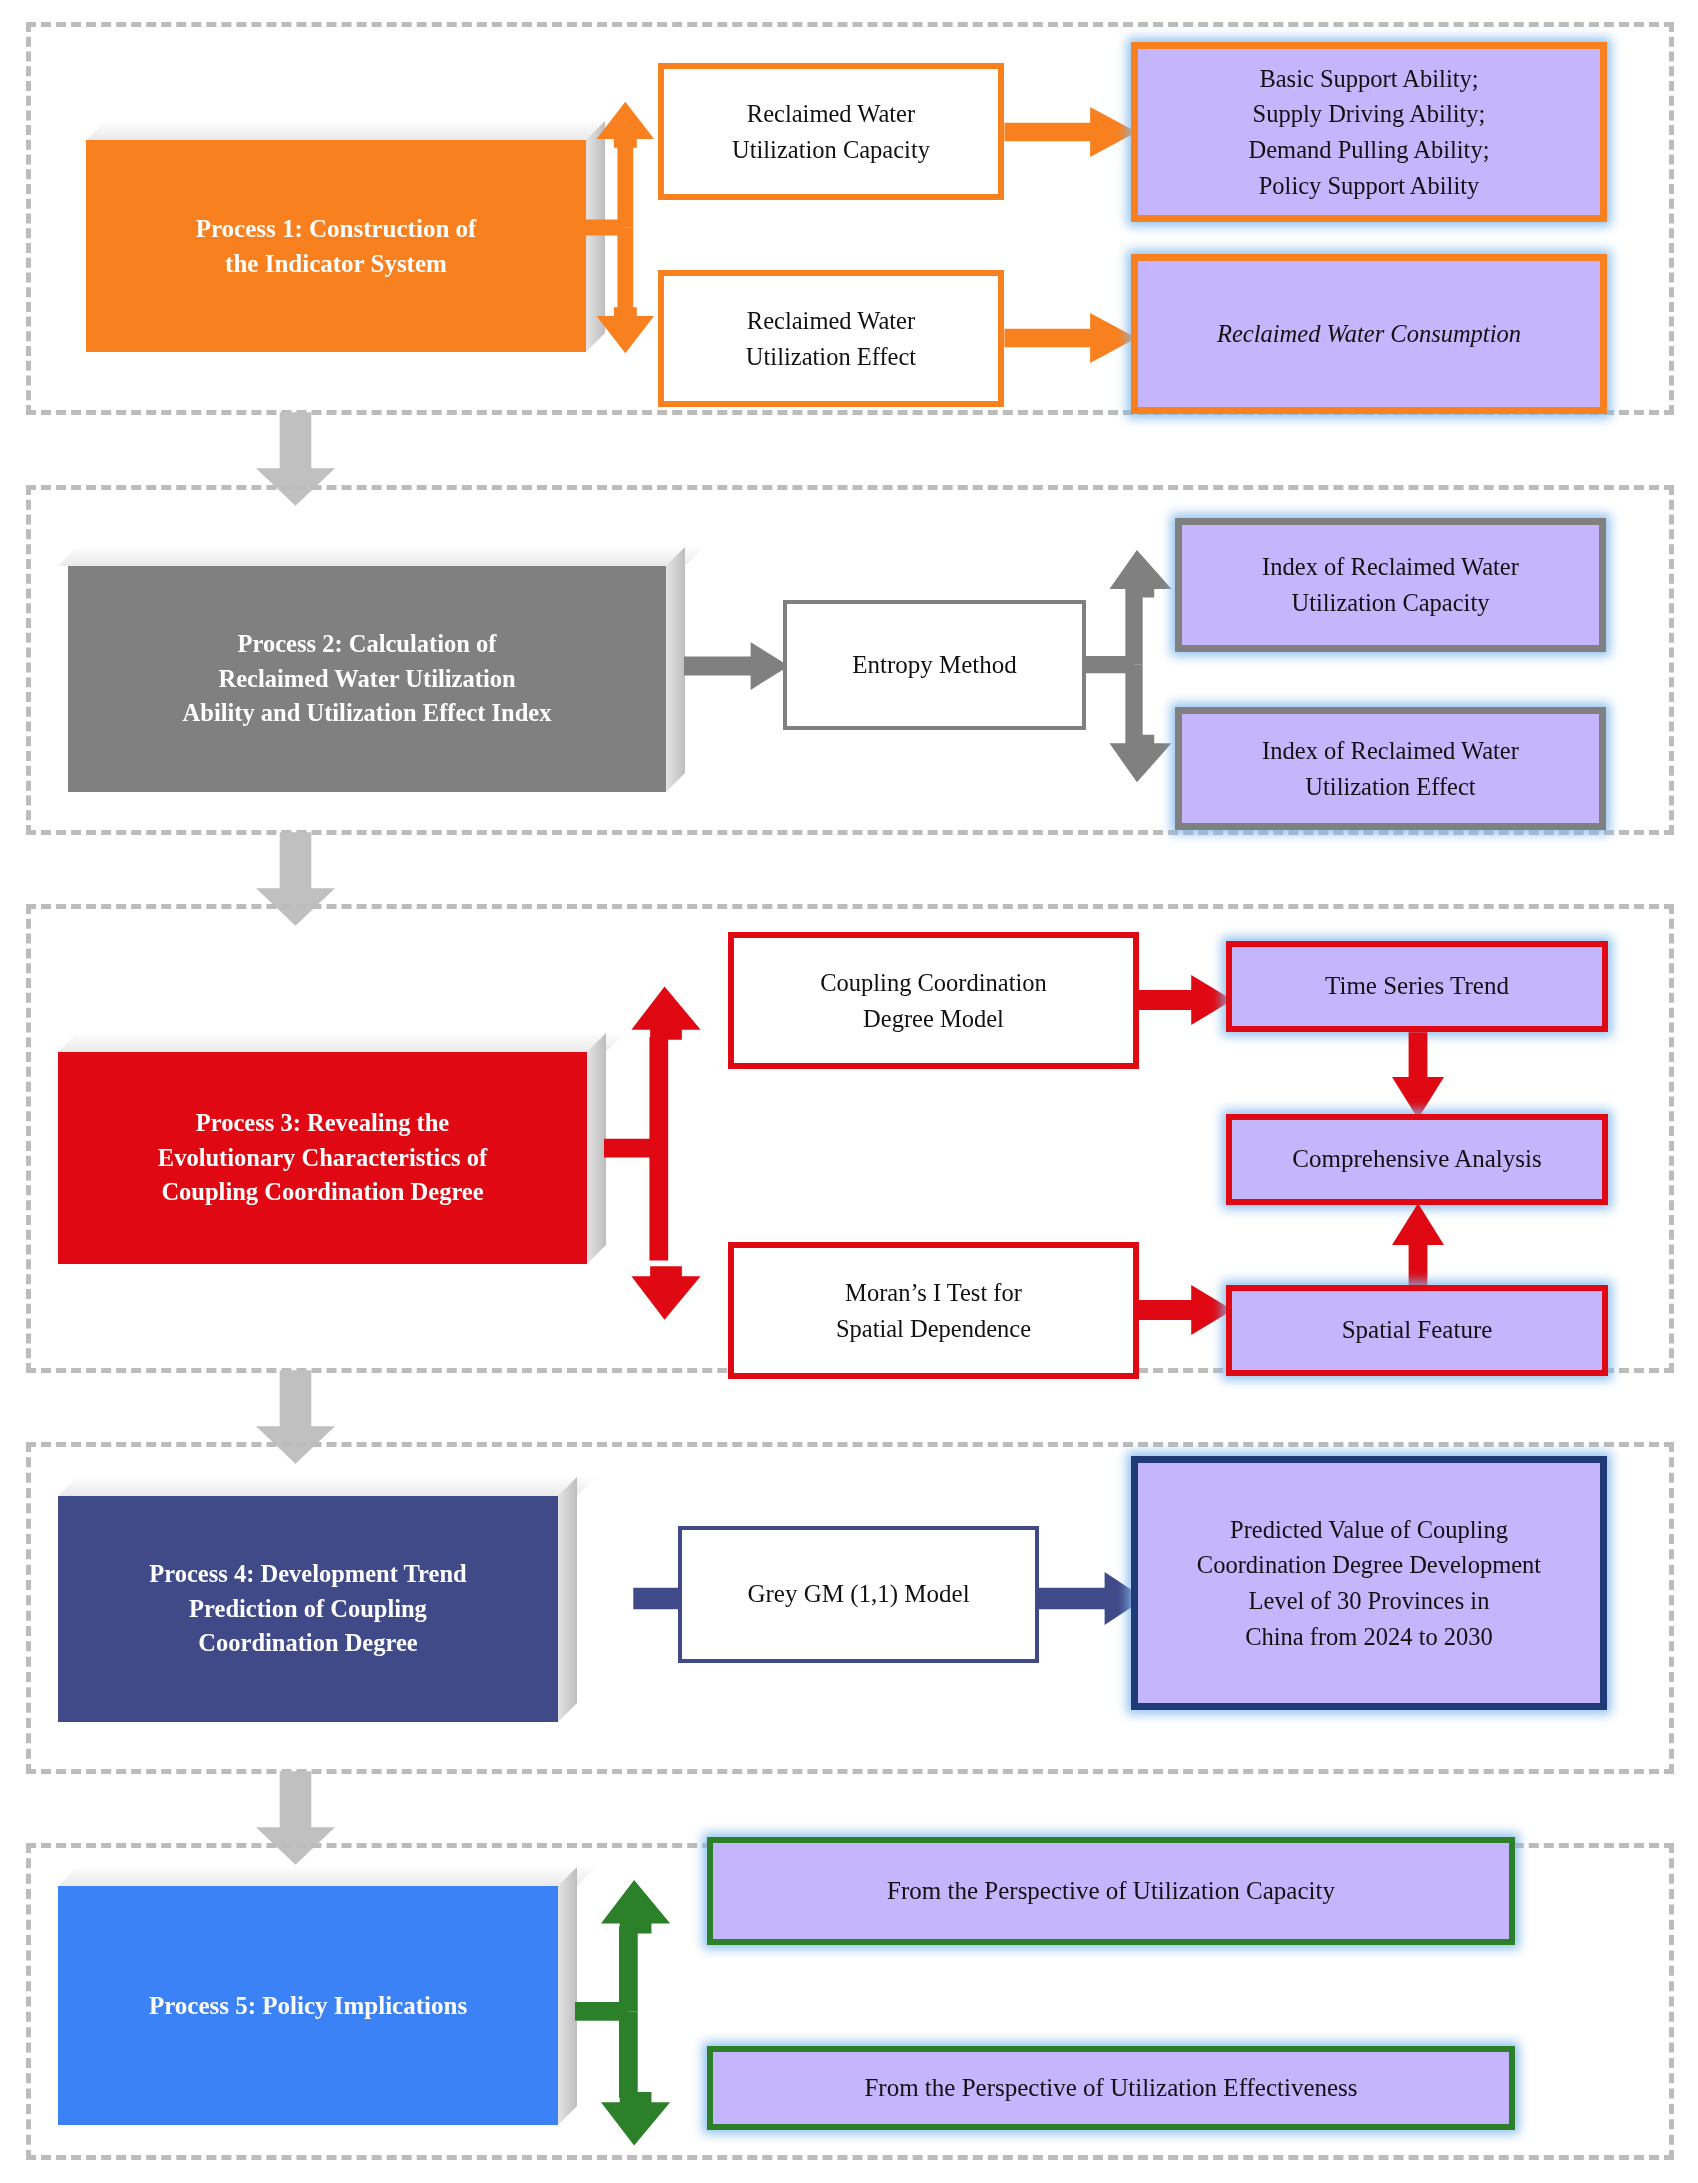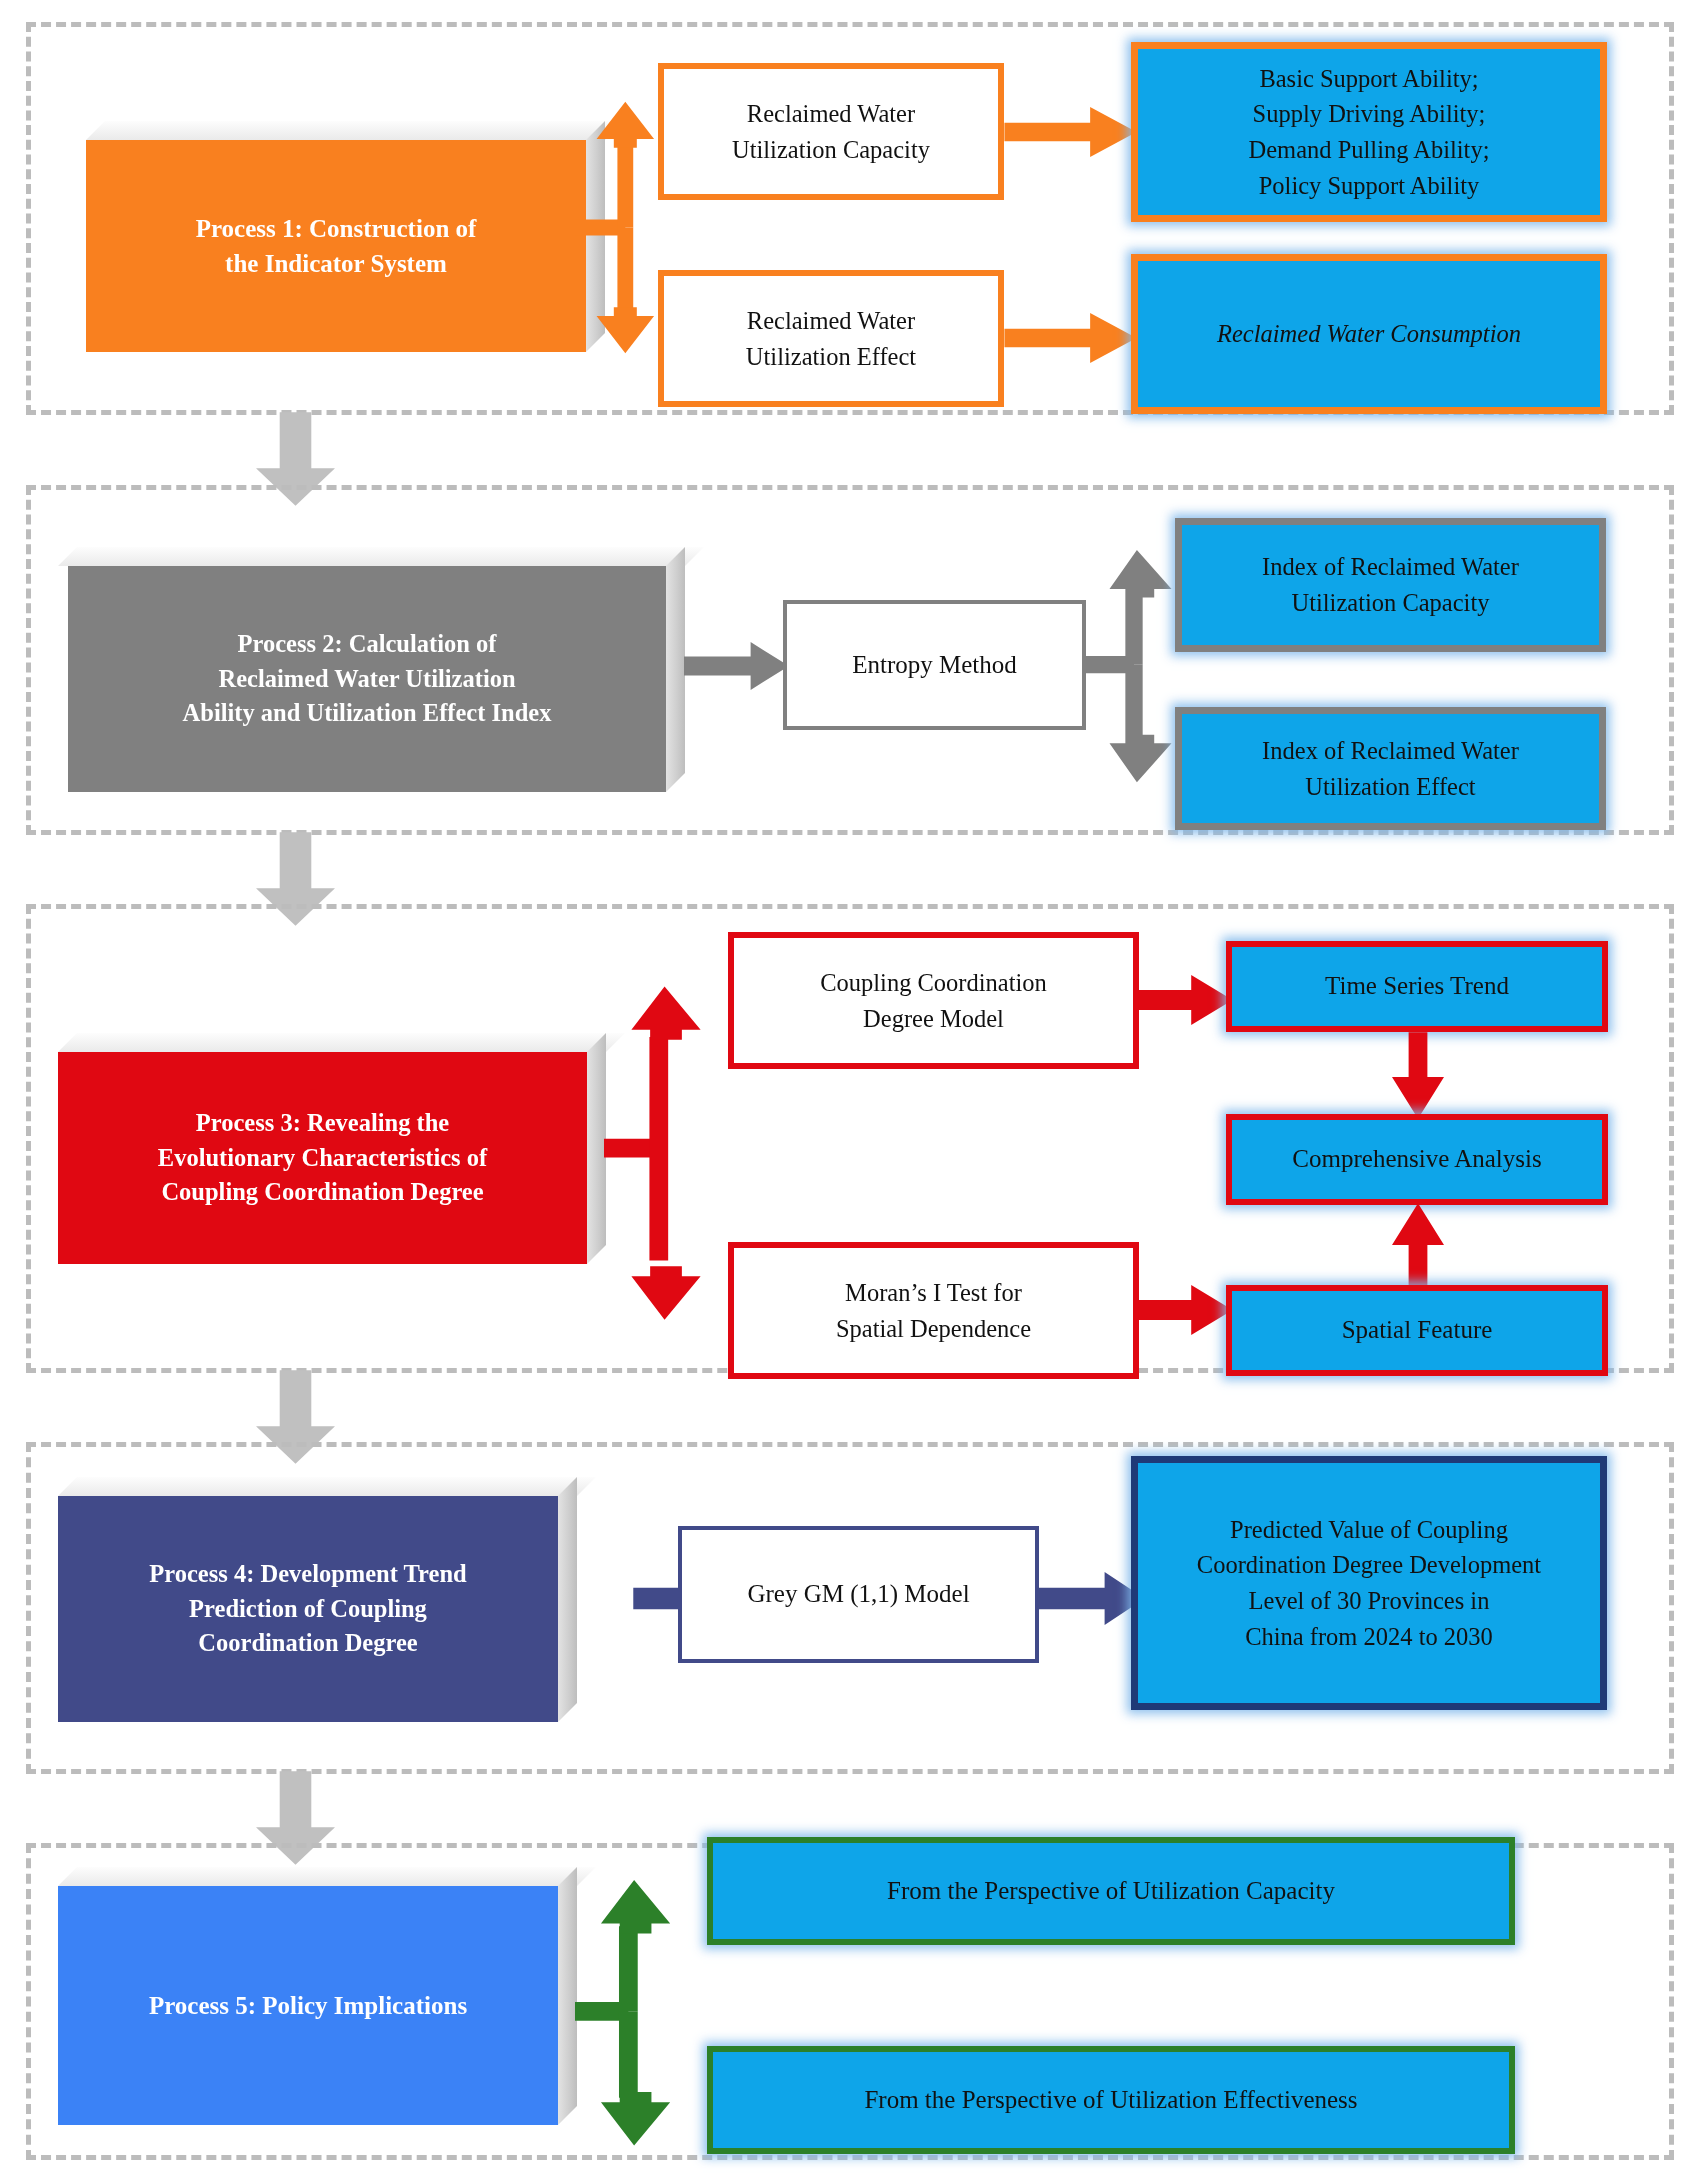--- a/index.html
+++ b/index.html
@@ -40,21 +40,21 @@
   
   .obox{
     position:absolute;box-sizing:border-box;
     background:#ffffff;
     display:flex;align-items:center;justify-content:center;
     text-align:center;line-height:1.45;color:#111;
   }
   
   .rbox{
     position:absolute;box-sizing:border-box;
-    background:#0ea5e9;
+    background:#c4b5fd;
     display:flex;align-items:center;justify-content:center;
     text-align:center;line-height:1.45;color:#111;
     box-shadow:0 0 10px 3.6px rgba(126,183,235,.85);
   }
   svg{position:absolute;overflow:visible;}
 
   
   .greyarrow{position:absolute;}
 
   
@@ -232,16 +232,16 @@
   <svg style="left:575px;top:1854px;width:137px;height:332px;" width="137" height="332" viewBox="0 0 190 460">
     <path d="M0 218 L74 218" stroke="#2C8029" stroke-width="26" fill="none"></path>
     <path d="M74 218 L74 100" stroke="#2C8029" stroke-width="26" fill="none"></path>
     <path d="M74 218 L74 338" stroke="#2C8029" stroke-width="26" fill="none"></path>
     <polygon points="82,36 132,96 106,96 106,110 62,110 62,96 36,96" fill="#2C8029"></polygon>
     <polygon points="82,404 132,344 106,344 106,330 62,330 62,344 36,344" fill="#2C8029"></polygon>
   </svg>
 
   <div class="rbox fs-box-lg" style="left:707px;top:1837px;width:808px;height:108px;border:6.5px solid #2C8029;">From the Perspective of Utilization Capacity</div>
 
-  <div class="rbox fs-box-lg" style="left:707px;top:2046px;width:808px;height:108px;border:6.5px solid #2C8029;">From the Perspective of Utilization Effectiveness</div>
+  <div class="rbox fs-box-lg" style="left:707px;top:2046px;width:808px;height:84px;border:6.5px solid #2C8029;">From the Perspective of Utilization Effectiveness</div>
 
 </div>
 
 
 </body></html>

